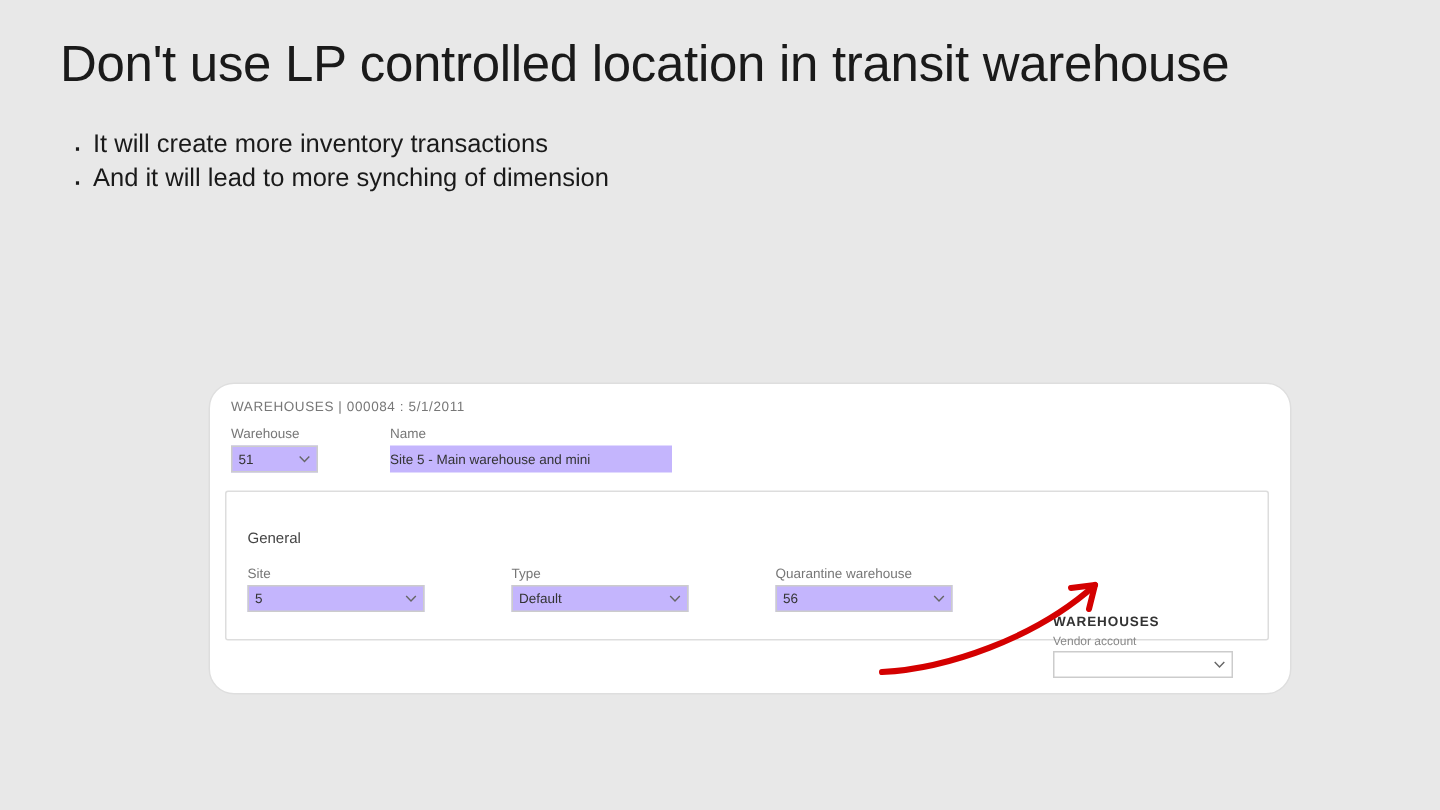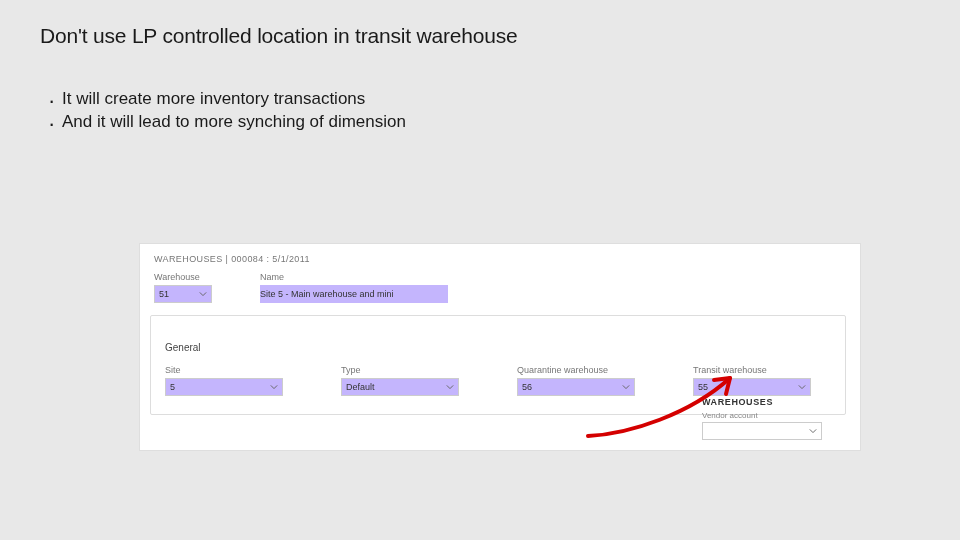--- a/index.html
+++ b/index.html
@@ -7,24 +7,24 @@
   body {
     background: #e8e8e8;
     font-family: "Segoe UI", Arial, sans-serif;
     color: #1a1a1a;
     position: relative;
   }
   .slide {
     padding: 24px 40px 0 40px;
   }
   .title {
-    font-size: 21px;
+    font-size: 34px;
     font-weight: 400;
     letter-spacing: -0.2px;
-    margin-bottom: 40px;
+    margin-bottom: 22px;
   }
   .bullets {
     list-style: none;
     padding-left: 8px;
   }
   .bullets li {
     font-size: 17px;
     font-weight: 400;
     line-height: 1.35;
     position: relative;
@@ -33,27 +33,28 @@
   .bullets li::before {
     content: "·";
     position: absolute;
     left: 0;
     top: -2px;
     font-size: 22px;
   }
   .screenshot {
     position: absolute;
     left: 140px;
-    top: 244px;
+    top: 256px;
     width: 720px;
     height: 206px;
     background: #fff;
     box-shadow: 0 0 0 1px rgba(0,0,0,0.04);
     font-size: 10px;
     color: #555;
+    border-radius: 16px;
   }
   .ss-header {
     padding: 10px 14px 4px 14px;
     font-size: 9px;
     color: #777;
     letter-spacing: 0.4px;
   }
   .ss-toprow {
     display: flex;
     gap: 48px;
@@ -182,31 +183,20 @@
         <div class="ss-input">
           <span>56</span>
           <span class="chev">
               <svg viewBox="0 0 10 10">
                 <path d="M1 3 L5 7 L9 3" fill="none" stroke="#666" stroke-width="1.2"></path>
               </svg>
             </span>
         </div>
       </div>
 
-      <div class="ss-col">
-        <div class="ss-label">Transit warehouse</div>
-        <div class="ss-input">
-          <span>55</span>
-          <span class="chev">
-              <svg viewBox="0 0 10 10">
-                <path d="M1 3 L5 7 L9 3" fill="none" stroke="#666" stroke-width="1.2"></path>
-              </svg>
-            </span>
-        </div>
-      </div>
 
     </div>
   </div>
 
   <div class="ref-block">
     <div class="ref-title">WAREHOUSES</div>
     <div class="ref-label">Vendor account</div>
     <div class="ref-input">
       <span class="chev">
           <svg viewBox="0 0 10 10">

